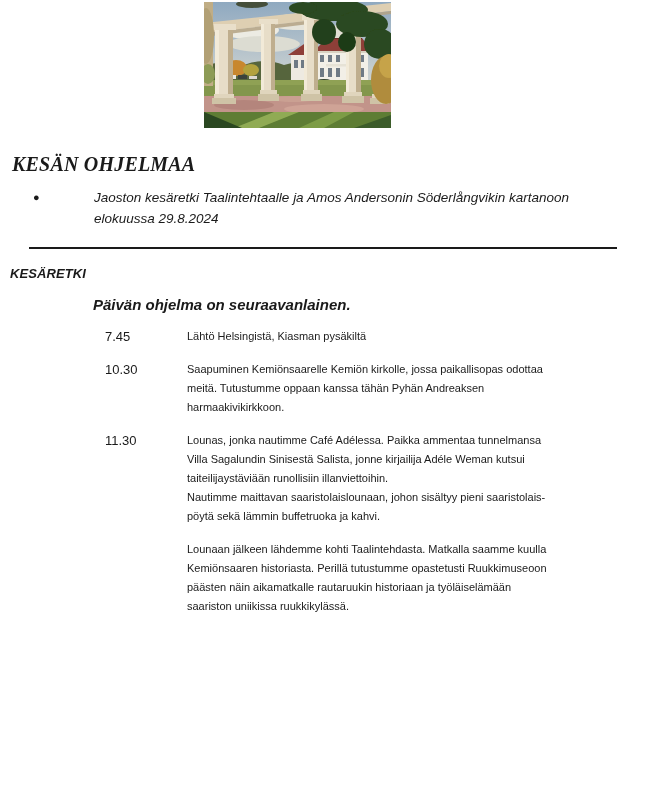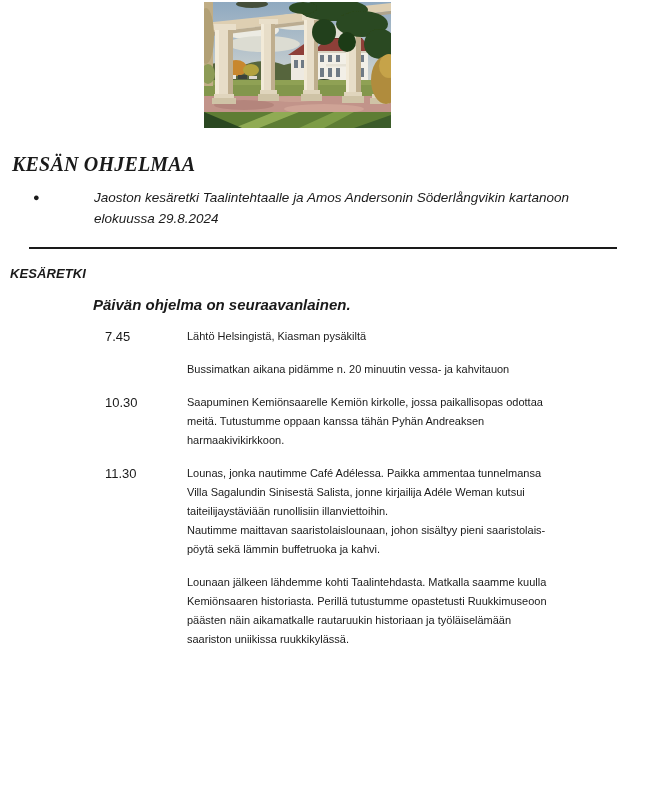--- a/index.html
+++ b/index.html
@@ -189,24 +189,20 @@
 
 
   <p class="lead">Päivän ohjelma on seuraavanlainen.</p>
 
   <div class="schedule">
     <div class="srow">
       <span class="time">7.45</span>
       <p class="desc">Lähtö Helsingistä, Kiasman pysäkiltä</p>
     </div>
     <div class="srow">
-      <span class="time"></span>
-      <p class="desc">Bussimatkan aikana pidämme n. 20 minuutin vessa- ja kahvitauon</p>
-    </div>
-    <div class="srow">
       <span class="time">10.30</span>
       <p class="desc">Saapuminen Kemiönsaarelle Kemiön kirkolle, jossa paikallisopas odottaa
 meitä. Tutustumme oppaan kanssa tähän Pyhän Andreaksen
 harmaakivikirkkoon.</p>
     </div>
     <div class="srow">
       <span class="time">11.30</span>
       <p class="desc">Lounas, jonka nautimme Café Adélessa. Paikka ammentaa tunnelmansa
 Villa Sagalundin Sinisestä Salista, jonne kirjailija Adéle Weman kutsui
 taiteilijaystäviään runollisiin illanviettoihin.

